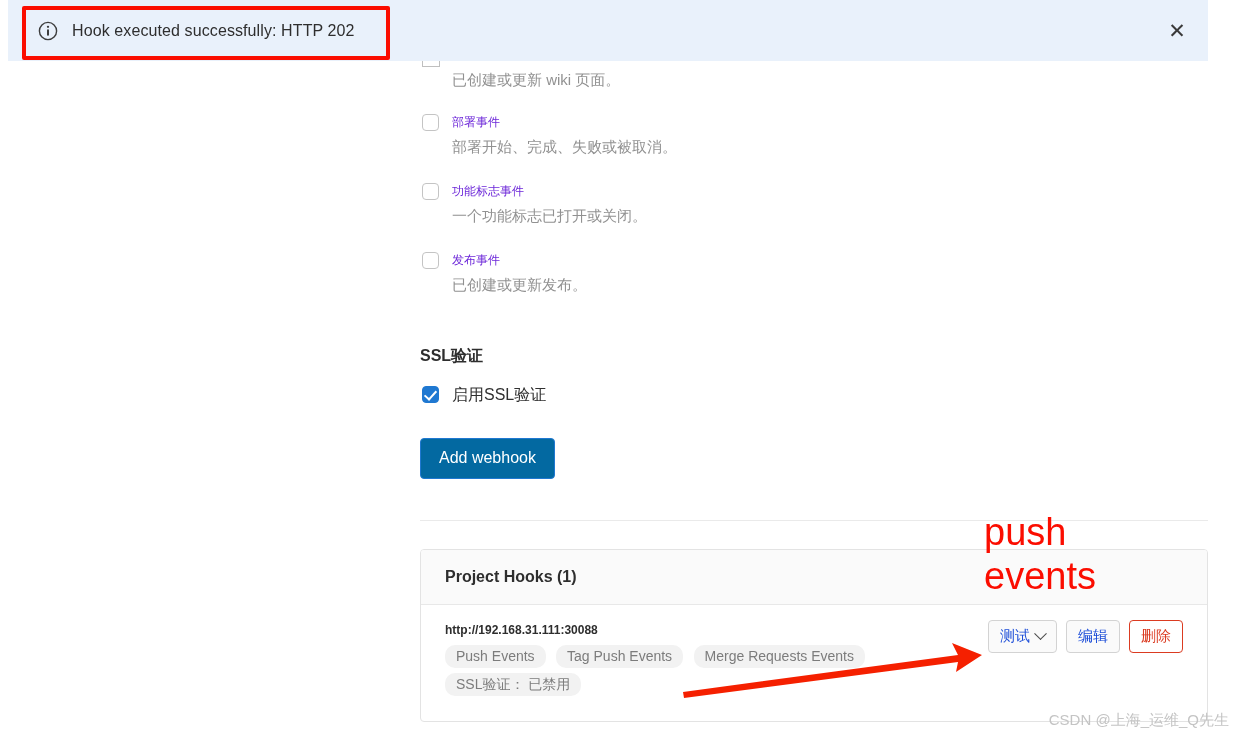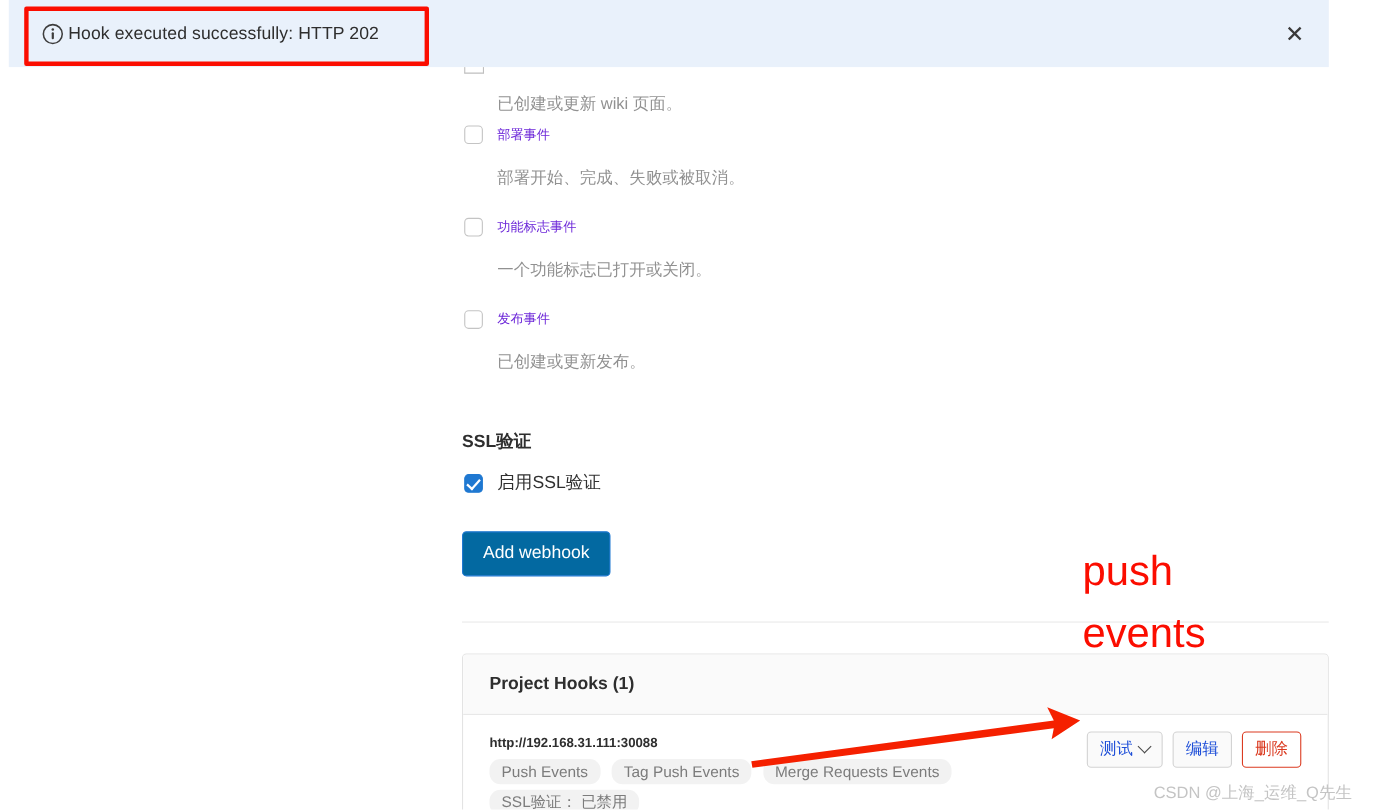--- a/index.html
+++ b/index.html
@@ -22,21 +22,21 @@
     position: absolute;
     left: 8px; top: 0px;
     width: 1200px; height: 61px;
     background: #e9f1fb;
     display: flex;
     align-items: center;
   }
   .alert-inner {
     display: flex;
     align-items: center;
-    gap: 4px;
+    gap: 14px;
     margin-left: 30px;
   }
   .info-icon {
     width: 20px; height: 20px;
     flex: 0 0 20px;
     display: block;
   }
   .alert-text {
     font-size: 16px;
     color: #2e2e2e;
@@ -121,21 +121,21 @@
   }
   .evt-title {
     font-size: 12px;
     color: #6d28d9;
     line-height: 22px;
   }
   .evt-desc {
     font-size: 15px;
     color: #919191;
     line-height: 22px;
-    margin-top: 18px;
+    margin-top: 3px;
   }
 
   .ssl-head {
     font-size: 16px;
     font-weight: bold;
     color: #2e2e2e;
   }
   .ssl-row { position: relative; padding-left: 32px; }
   .ssl-label { font-size: 16px; color: #303030; line-height: 20px; }
 
@@ -328,21 +328,21 @@
             <span>测试</span>
             <span class="chev"></span>
           </button>
           <button class="btn-sm">编辑</button>
           <button class="btn-sm danger">删除</button>
         </div>
       </div>
     </div>
   </div>
 
-  <div class="annot-text" style="left:984px; top:492px;">push</div>
+  <div class="annot-text" style="left:984px; top:504px;">push</div>
   <div class="annot-text" style="left:984px; top:548px;">events</div>
 
   <svg class="arrow-svg" viewBox="0 0 330 75">
     <path d="M 13 62 L 288 25 L 282 13 L 312 25 L 286 42 L 288 32 L 14 68 Z" fill="#f52000"></path>
   </svg>
 
   <div class="watermark">CSDN @上海_运维_Q先生</div>
 
 </div>
 

